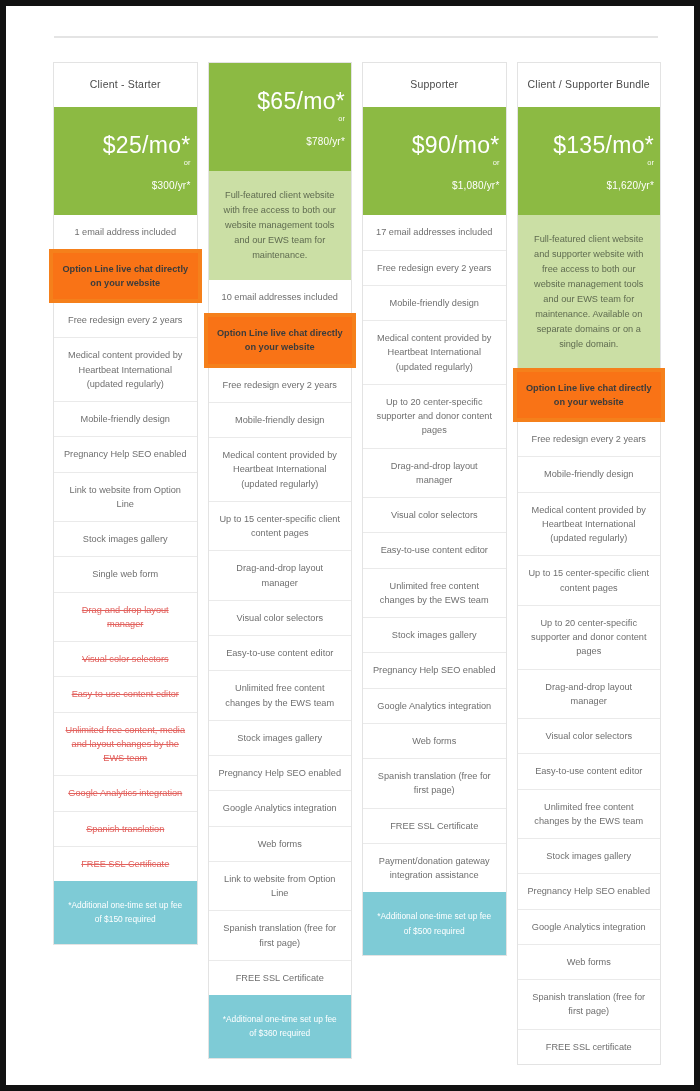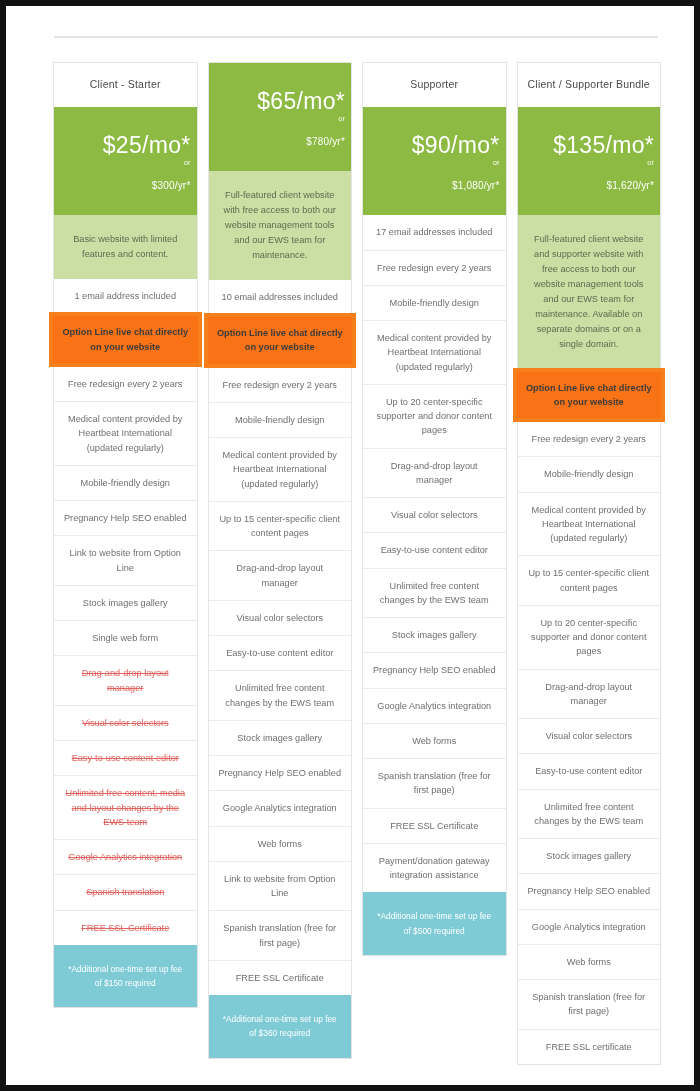--- a/index.html
+++ b/index.html
@@ -151,21 +151,20 @@
   <div class="top-rule"></div>
 
   <div class="columns">
       <div class="col">
         <div class="plan-name">Client - Starter</div>
         <div class="price-block">
           <div class="price-main">$25/mo*</div>
           <div class="price-or">or</div>
           <div class="price-year">$300/yr*</div>
         </div>
-        <div class="desc">Basic website with limited features and content.</div>
         <div class="features">
           <div class="feature">1 email address included</div>
           <div class="feature highlight">Option Line live chat directly on your website</div>
           <div class="feature">Free redesign every 2 years</div>
           <div class="feature">Medical content provided by Heartbeat International (updated regularly)</div>
           <div class="feature">Mobile-friendly design</div>
           <div class="feature">Pregnancy Help SEO enabled</div>
           <div class="feature">Link to website from Option Line</div>
           <div class="feature">Stock images gallery</div>
           <div class="feature">Single web form</div>

